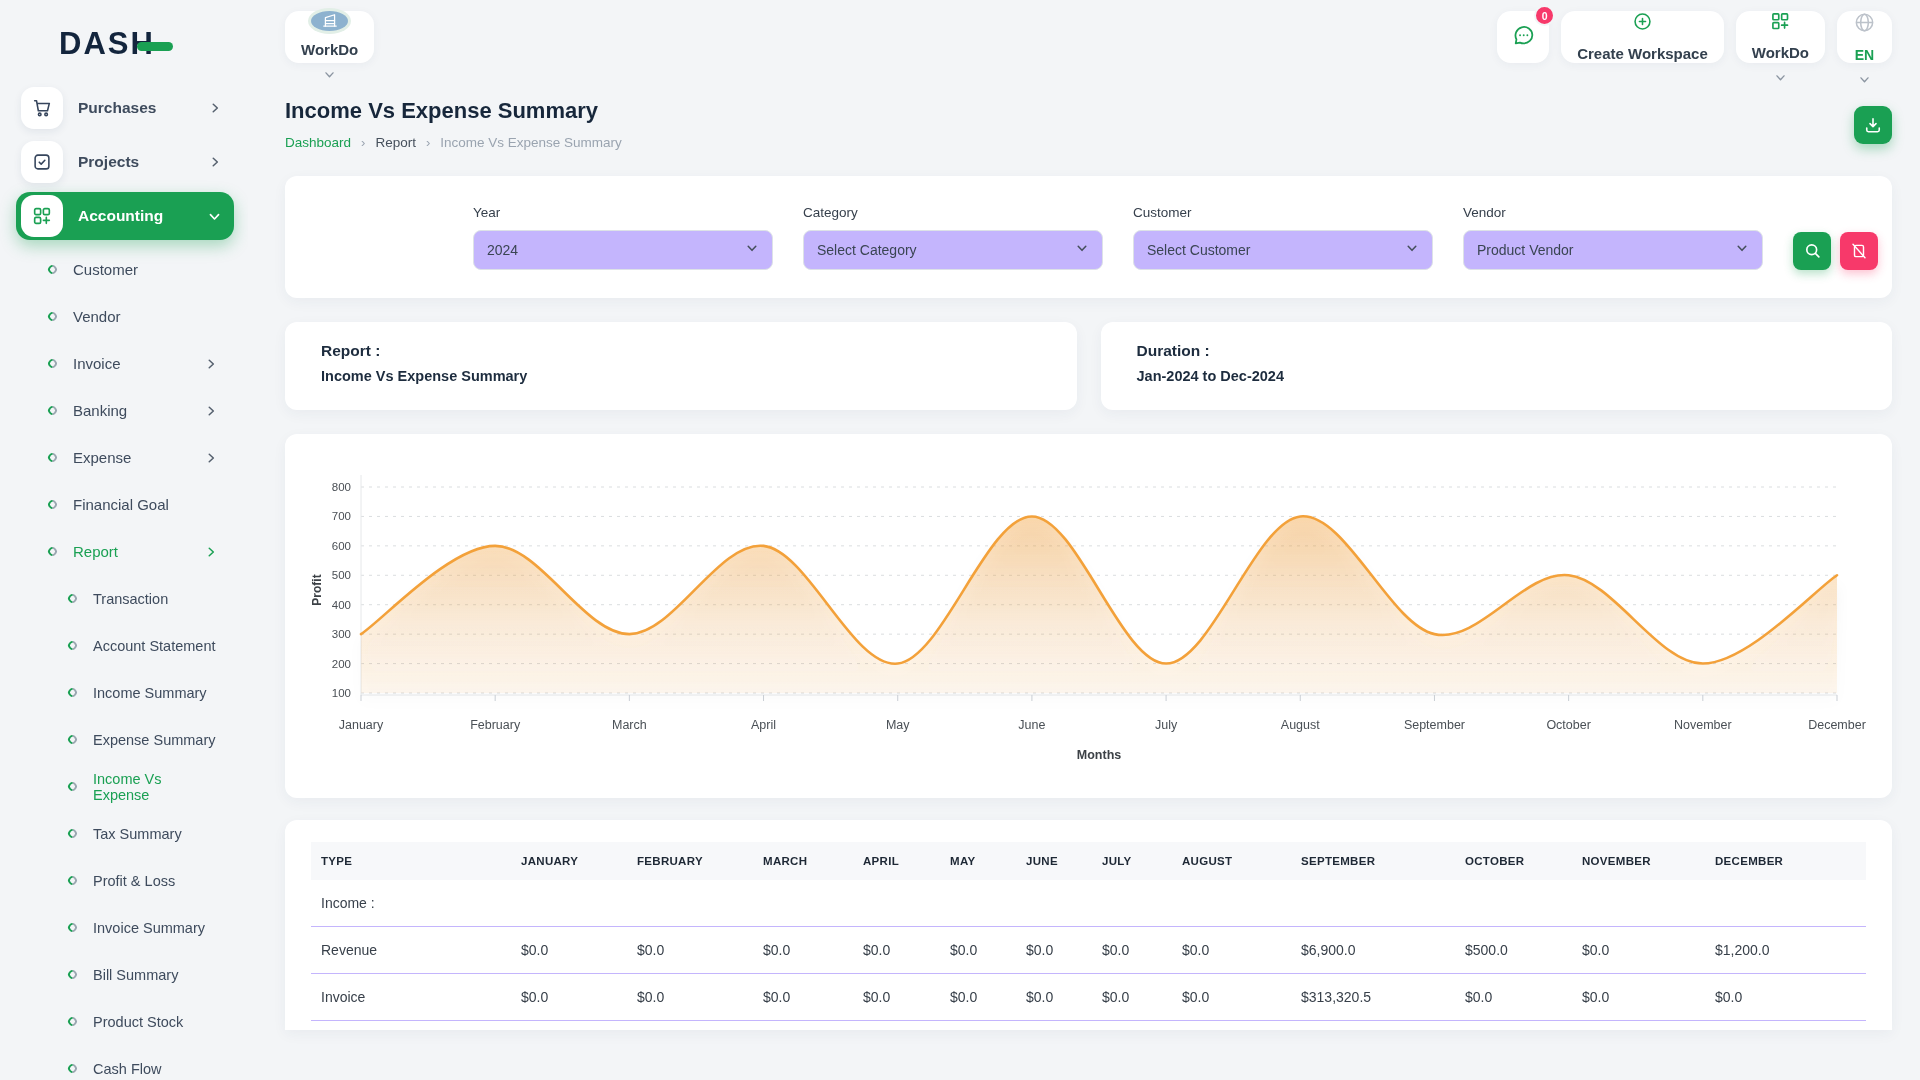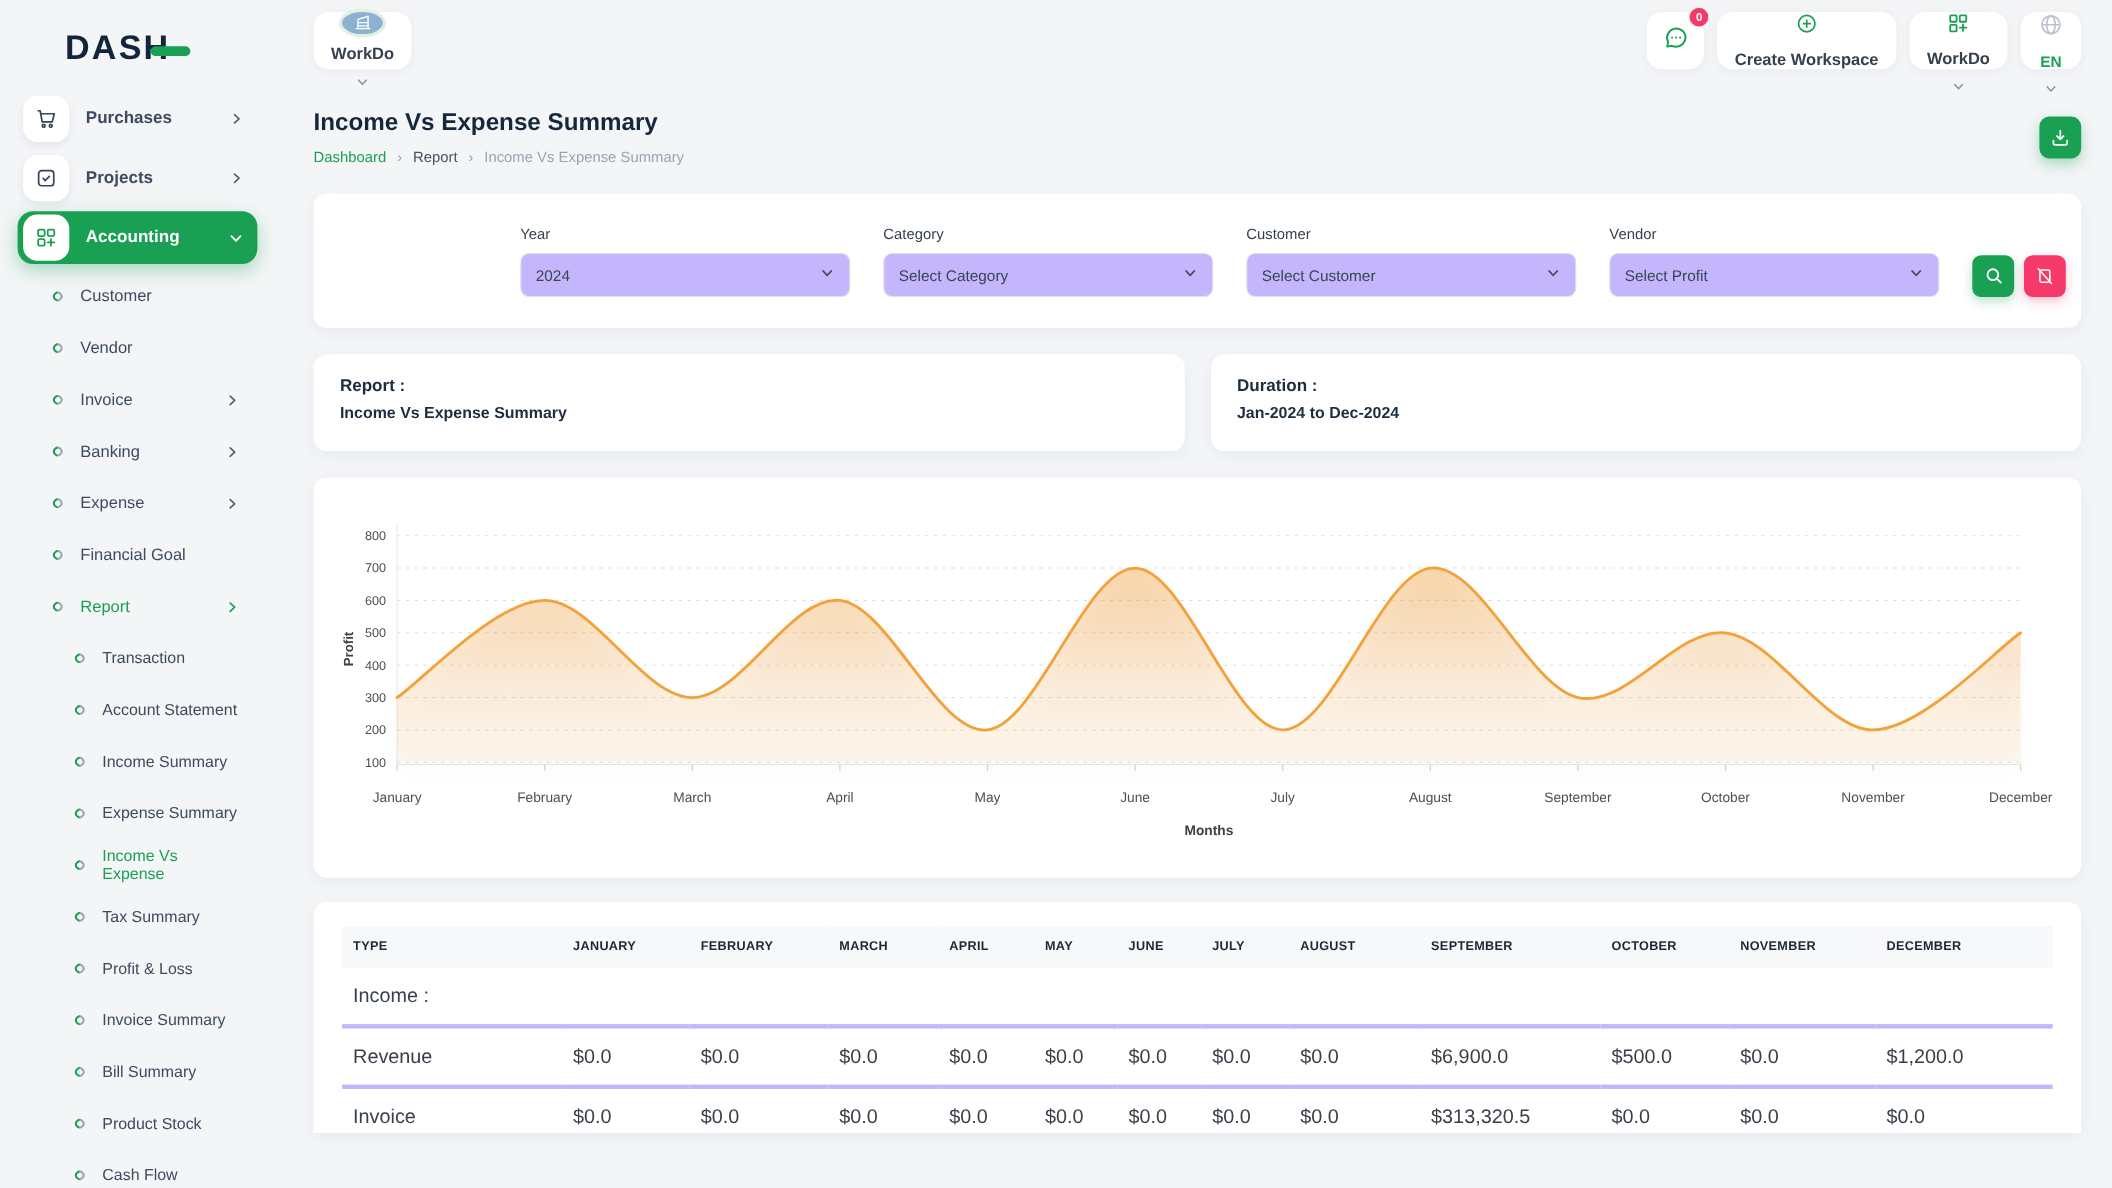--- a/index.html
+++ b/index.html
@@ -72,31 +72,31 @@
   .field .flabel { display:block; font-size:13.5px; color:#353f4b; margin-bottom:10px; }
   .select { height:40px; border:1px solid #dde2e7; border-radius:8px; background:#c4b5fd; display:flex;
             align-items:center; justify-content:space-between; padding:0 13px; font-size:14px; color:#3a4553; cursor:pointer; }
   .fbtns { margin-left:auto; display:flex; gap:9px; margin-top:27px; }
   .sq { width:38px; height:38px; border-radius:8px; border:none; display:flex; align-items:center;
         justify-content:center; cursor:pointer; }
   .sq.green { background:#1aa053; box-shadow:0 4px 10px rgba(26,160,83,.3); }
   .sq.pink  { background:#f7396a; box-shadow:0 4px 10px rgba(247,57,106,.3); }
 
   .summary-row { display:flex; gap:24px; margin-top:24px; }
-  .sum-card { flex:1; padding:20px 24px; height:88px; }
+  .sum-card { flex:1; padding:20px 36px; height:88px; }
   .sum-title { font-size:15.5px; font-weight:700; color:#1d2c3e; }
   .sum-val { font-size:14.5px; font-weight:700; color:#1d2c3e; margin-top:8px; }
 
   .chart-card { margin-top:24px; height:364px; padding:13px 20px; }
 
   .table-card { margin-top:22px; padding:22px 26px 0; border-radius:12px 12px 0 0; height:210px; overflow:hidden; }
   table { width:100%; border-collapse:collapse; table-layout:fixed; }
   thead th { background:#f7f8fa; font-size:11.5px; font-weight:700; color:#1e2835; text-align:left;
              padding:13px 10px; letter-spacing:.3px; }
-  tbody td { font-size:18px; color:#38404a; padding:15px 10px; border-bottom:4px solid #c4b5fd; }
+  tbody td { font-size:14px; color:#38404a; padding:15px 10px; border-bottom:1px solid #c4b5fd; }
   tr.section td { color:#39414c; }
 </style>
 </head>
 <body>
 
 <div class="app">
 
   <aside class="sidebar">
     <div class="logo">
       <span class="logo-text">DASH</span>
@@ -361,21 +361,21 @@
             <div class="select">
               <span>Select Customer</span>
               <span><svg width="14" height="14" viewBox="0 0 24 24" fill="none" stroke="#454f5b" stroke-width="2.6" stroke-linecap="round" stroke-linejoin="round">
                   <path d="M5.5 9l6.5 7 6.5-7"></path>
                 </svg></span>
             </div>
           </div>
           <div class="field">
             <span class="flabel">Vendor</span>
             <div class="select">
-              <span>Select Profit</span>
+              <span>Product Vendor</span>
               <span><svg width="14" height="14" viewBox="0 0 24 24" fill="none" stroke="#454f5b" stroke-width="2.6" stroke-linecap="round" stroke-linejoin="round">
                   <path d="M5.5 9l6.5 7 6.5-7"></path>
                 </svg></span>
             </div>
           </div>
         </div>
       <div class="fbtns">
         <button class="sq green" id="search-icon-slot">
             <svg width="19" height="19" viewBox="0 0 24 24" fill="none" stroke="#fff" stroke-width="2.1" stroke-linecap="round">
               <circle cx="11" cy="11" r="6.2"></circle>

